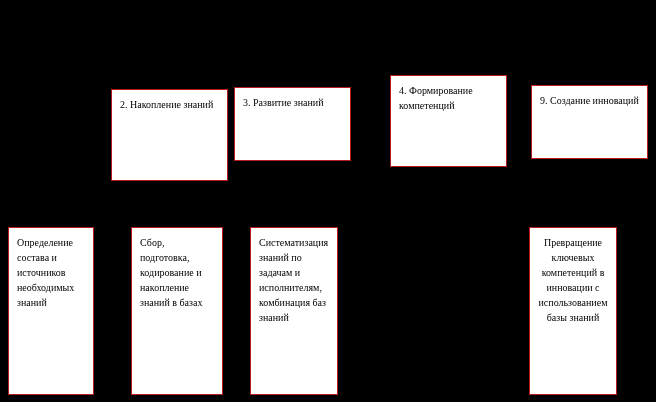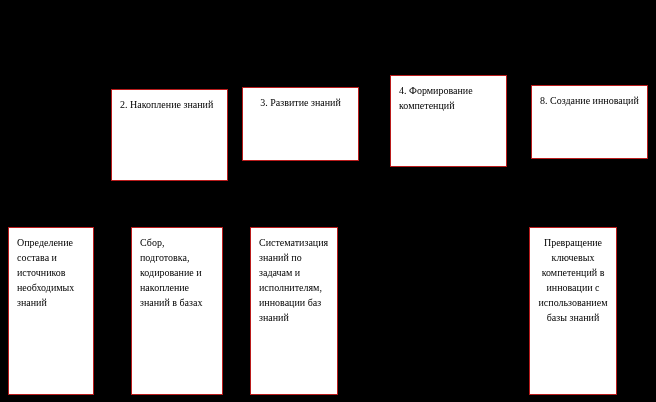--- a/index.html
+++ b/index.html
@@ -57,44 +57,44 @@
     border-left: 7px solid #000000;
   }
 </style>
 </head>
 <body>
 
 <div id="canvas">
 
   <div class="box left" style="left:111px; top:89px; width:117px; height:92px;">2. Накопление знаний</div>
 
-  <div class="box left" style="left:242px; top:87px; width:117px; height:74px;text-align:center;">3. Развитие знаний</div>
+  <div class="box left" style="left:234px; top:87px; width:117px; height:74px;">3. Развитие знаний</div>
 
   <div class="box left" style="left:390px; top:75px; width:117px; height:92px;">4. Формирование компетенций</div>
 
-  <div class="box left" style="left:531px; top:85px; width:117px; height:74px;">8. Создание инноваций</div>
+  <div class="box left" style="left:531px; top:85px; width:117px; height:74px;">9. Создание инноваций</div>
 
   <div class="line hline" style="left:0px; top:198px; width:654px;"></div>
 
   <div class="line vline" style="left:169px; top:181px; height:18px;"></div>
   <div class="line vline" style="left:305px; top:161px; height:38px;"></div>
   <div class="line vline" style="left:448px; top:181px; height:18px;"></div>
   <div class="line vline" style="left:589px; top:159px; height:40px;"></div>
 
   <div class="line vline" style="left:49px; top:198px; height:29px;"></div>
   <div class="line vline" style="left:169px; top:198px; height:29px;"></div>
   <div class="line vline" style="left:305px; top:198px; height:29px;"></div>
   <div class="line vline" style="left:429px; top:198px; height:29px;"></div>
   <div class="line vline" style="left:589px; top:198px; height:29px;"></div>
 
   <div class="box left" style="left:8px; top:227px; width:86px; height:168px;">Определение состава и источников необходимых знаний</div>
 
   <div class="box left" style="left:131px; top:227px; width:92px; height:168px;">Сбор, подготовка, кодирование и накопление знаний в базах</div>
 
-  <div class="box left" style="left:250px; top:227px; width:88px; height:168px;">Систематизация знаний по задачам и исполнителям, инновации баз знаний</div>
+  <div class="box left" style="left:250px; top:227px; width:88px; height:168px;">Систематизация знаний по задачам и исполнителям, комбинация баз знаний</div>
 
 
   <div class="box center" style="left:529px; top:227px; width:88px; height:168px;">Превращение ключевых компетенций в инновации с использованием базы знаний</div>
 
   <div class="arrow-right" style="left:424px; top:243px;"></div>
   <div class="arrow-down" style="left:425px; top:392px;"></div>
 
 </div>
 
 </body></html>

